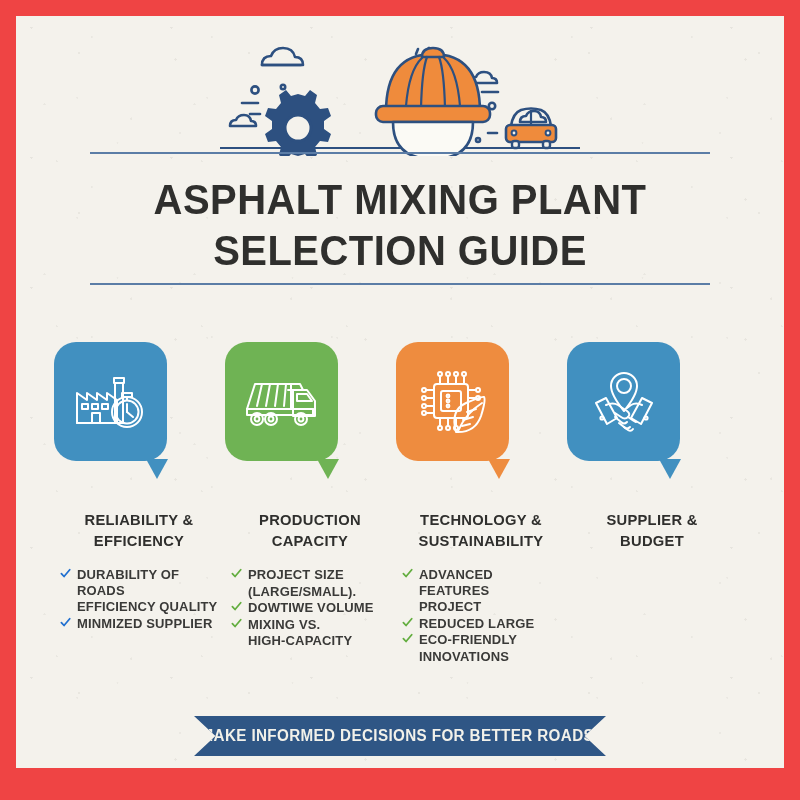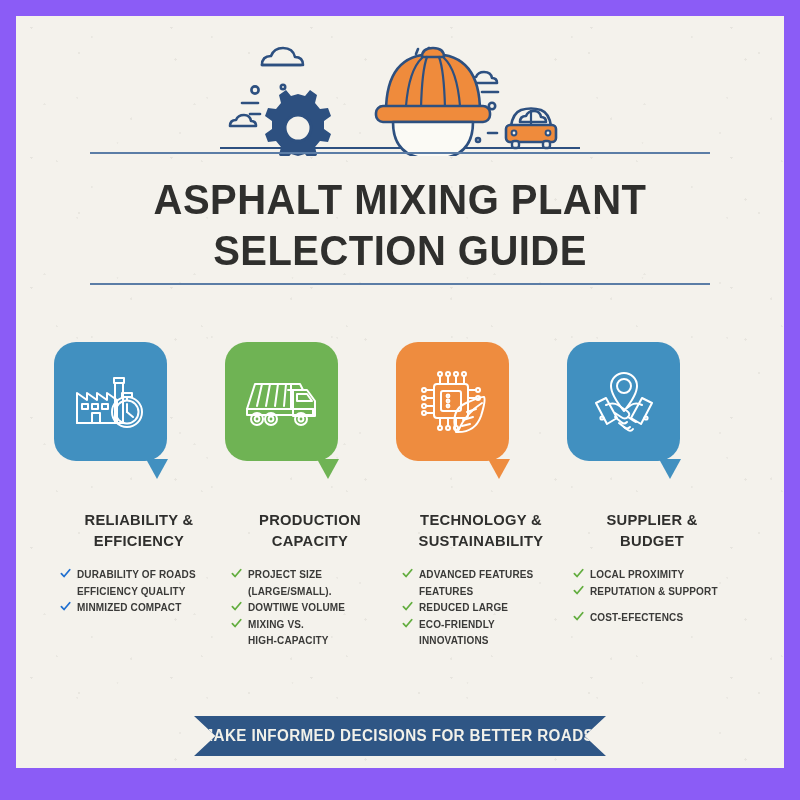--- a/index.html
+++ b/index.html
@@ -9,21 +9,21 @@
     height: 800px;
     overflow: hidden;
     background: #2d5080;
     font-family: "Liberation Sans", sans-serif;
   }
 
   .poster {
     position: relative;
     width: 800px;
     height: 800px;
-    background: #8b5cf6;
+    background: #ef4444;
   }
 
   
   .panel {
     position: absolute;
     left: 16px;
     top: 16px;
     width: 768px;
     height: 752px;
     background: #f4f2ec;
@@ -137,21 +137,21 @@
   }
 
   .bullets {
     margin-top: 16px;
     list-style: none;
     padding-left: 6px;
   }
   .bullet {
     position: relative;
     padding-left: 17px;
-    font-size: 10px;
+    font-size: 13px;
     line-height: 15.5px;
     letter-spacing: .15px;
     font-weight: bold;
     color: #3a3a38;
     font-family: "Liberation Sans Narrow", "Liberation Sans", sans-serif;
     margin-bottom: 1px;
   }
   .bullet .tick {
     position: absolute;
     left: 0; top: 1px;
@@ -395,21 +395,21 @@
           <div>RELIABILITY &amp;</div>
           <div>EFFICIENCY</div>
         </div>
         <ul class="bullets" id="bul0">
             <li class="bullet"><svg class="tick" viewBox="0 0 12 12">
                 <path d="M1.5 6.2 L4.4 9.3 L10.6 1.9" fill="none" stroke="#1f6fd0" stroke-width="1.9" stroke-linecap="round" stroke-linejoin="round"></path>
               </svg><span>DURABILITY OF ROADS</span></li>
             <li class="bullet cont"><span>EFFICIENCY QUALITY</span></li>
             <li class="bullet"><svg class="tick" viewBox="0 0 12 12">
                 <path d="M1.5 6.2 L4.4 9.3 L10.6 1.9" fill="none" stroke="#1f6fd0" stroke-width="1.9" stroke-linecap="round" stroke-linejoin="round"></path>
-              </svg><span>MINMIZED COMPACT</span></li>
+              </svg><span>MINMIZED SUPPLIER</span></li>
           </ul>
       </div>
 
       <div class="col" id="col1" style="left: 171px;">
         <div class="col-head">
           <div>PRODUCTION</div>
           <div>CAPACITY</div>
         </div>
         <ul class="bullets" id="bul1">
             <li class="bullet"><svg class="tick" viewBox="0 0 12 12">
@@ -428,48 +428,36 @@
 
       <div class="col" id="col2" style="left: 342px;">
         <div class="col-head">
           <div>TECHNOLOGY &amp;</div>
           <div>SUSTAINABILITY</div>
         </div>
         <ul class="bullets" id="bul2">
             <li class="bullet"><svg class="tick" viewBox="0 0 12 12">
                 <path d="M1.5 6.2 L4.4 9.3 L10.6 1.9" fill="none" stroke="#62ad3e" stroke-width="1.9" stroke-linecap="round" stroke-linejoin="round"></path>
               </svg><span>ADVANCED FEATURES</span></li>
-            <li class="bullet cont"><span>FEATURES</span></li>
+            <li class="bullet cont"><span>PROJECT</span></li>
             <li class="bullet"><svg class="tick" viewBox="0 0 12 12">
                 <path d="M1.5 6.2 L4.4 9.3 L10.6 1.9" fill="none" stroke="#62ad3e" stroke-width="1.9" stroke-linecap="round" stroke-linejoin="round"></path>
               </svg><span>REDUCED LARGE</span></li>
             <li class="bullet"><svg class="tick" viewBox="0 0 12 12">
                 <path d="M1.5 6.2 L4.4 9.3 L10.6 1.9" fill="none" stroke="#62ad3e" stroke-width="1.9" stroke-linecap="round" stroke-linejoin="round"></path>
               </svg><span>ECO-FRIENDLY</span></li>
             <li class="bullet cont"><span>INNOVATIONS</span></li>
           </ul>
       </div>
 
       <div class="col" id="col3" style="left: 513px;">
         <div class="col-head">
           <div>SUPPLIER &amp;</div>
           <div>BUDGET</div>
         </div>
-        <ul class="bullets" id="bul3">
-            <li class="bullet"><svg class="tick" viewBox="0 0 12 12">
-                <path d="M1.5 6.2 L4.4 9.3 L10.6 1.9" fill="none" stroke="#62ad3e" stroke-width="1.9" stroke-linecap="round" stroke-linejoin="round"></path>
-              </svg><span>LOCAL PROXIMITY</span></li>
-            <li class="bullet"><svg class="tick" viewBox="0 0 12 12">
-                <path d="M1.5 6.2 L4.4 9.3 L10.6 1.9" fill="none" stroke="#62ad3e" stroke-width="1.9" stroke-linecap="round" stroke-linejoin="round"></path>
-              </svg><span>REPUTATION &amp; SUPPORT</span></li>
-            <li class="bullet spacer"></li>
-            <li class="bullet"><svg class="tick" viewBox="0 0 12 12">
-                <path d="M1.5 6.2 L4.4 9.3 L10.6 1.9" fill="none" stroke="#62ad3e" stroke-width="1.9" stroke-linecap="round" stroke-linejoin="round"></path>
-              </svg><span>COST-EFECTENCS</span></li>
-          </ul>
       </div>
     </div>
 
     <div class="ribbon-wrap">
       <div class="ribbon">
         <span class="ribbon-text">MAKE INFORMED DECISIONS FOR BETTER ROADS!</span>
       </div>
     </div>
 
   </div>

